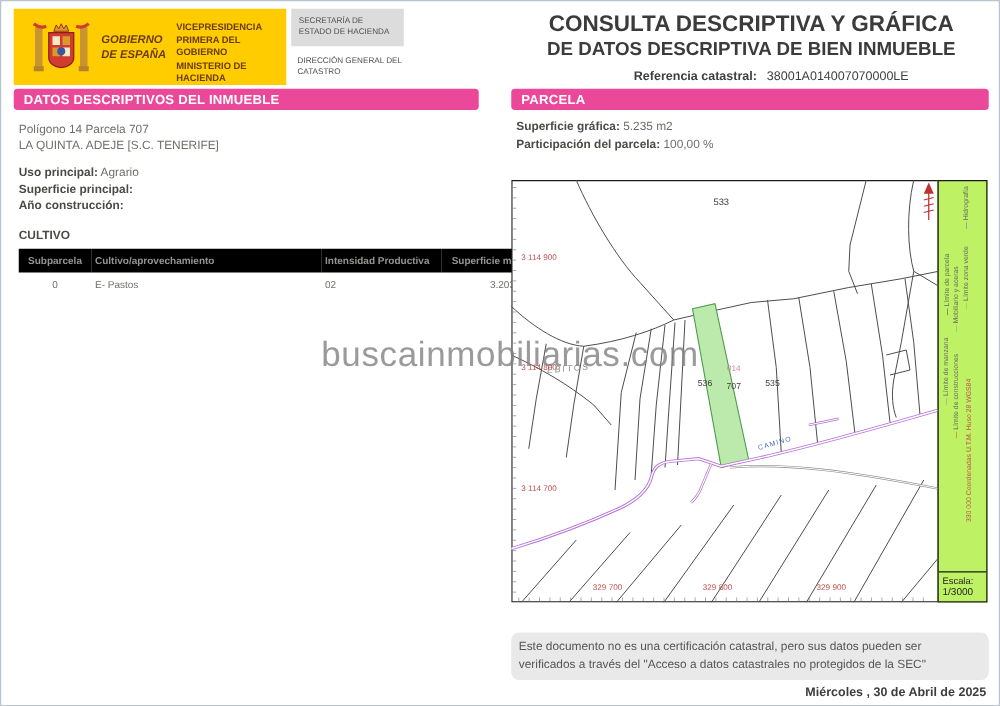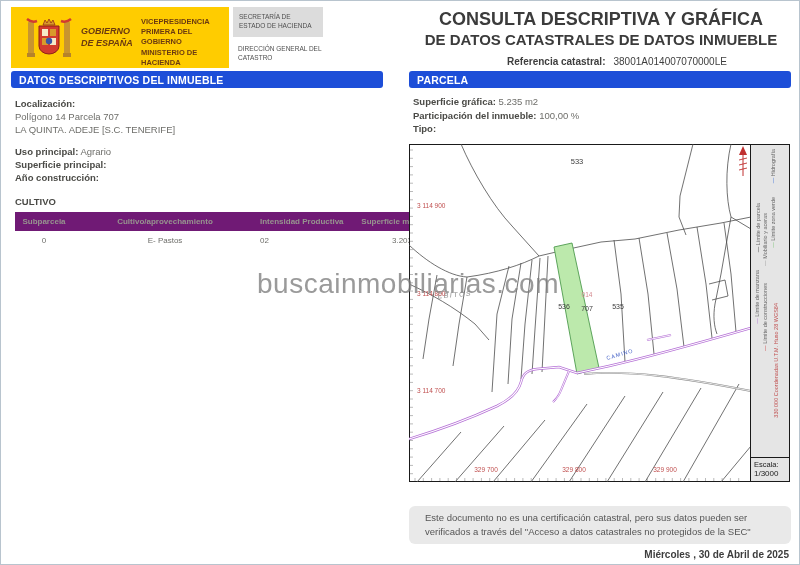--- a/index.html
+++ b/index.html
@@ -14,56 +14,56 @@
   .mini-txt{left:130px;top:41px;width:92px;font-size:7.5px;font-weight:bold;color:#6b3a10;line-height:1.35;}
   .secretaria{left:232px;top:6px;width:90px;height:30px;background:#dcdcdc;box-sizing:border-box;
               padding:5px 6px;font-size:6.5px;color:#4f4f4f;line-height:1.4;}
   .direccion{left:237px;top:43px;width:90px;font-size:6.5px;color:#4f4f4f;line-height:1.4;}
 
   .title1{left:408px;top:8px;width:384px;text-align:center;font-size:18px;font-weight:bold;color:#3b3b3b;}
   .title2{left:408px;top:30px;width:384px;text-align:center;font-size:15px;font-weight:bold;color:#3b3b3b;}
   .refline{left:424px;top:55px;width:384px;text-align:center;font-size:10px;color:#3e3e3e;}
   .refline .rl{font-weight:bold;margin-right:8px;}
 
-  .bar{height:17px;background:#1d4ed8;border-radius:3px;color:#fff;font-weight:bold;font-size:10.5px;
+  .bar{height:17px;background:#ec4899;border-radius:3px;color:#fff;font-weight:bold;font-size:10.5px;
        box-sizing:border-box;padding:2.5px 0 0 8px;letter-spacing:0.2px;}
   .bar-left{left:10px;top:70px;width:372px;}
   .bar-right{left:408px;top:70px;width:382px;}
 
   
   .fields{left:14px;top:96px;width:374px;font-size:9.5px;color:#6e6e6a;line-height:13px;}
   .lbl{font-weight:bold;color:#4a4a46;}
   .gap{height:9px;}
   .cultivo-title{font-weight:bold;color:#4a4a46;margin-top:11px;margin-bottom:4px;font-size:9.5px;}
   table.cultivo{border-collapse:collapse;width:376px;font-size:8px;table-layout:fixed;}
-  table.cultivo th{background:#701a75;color:#97948f;font-weight:bold;padding:3px 3px;}
+  table.cultivo th{background:#000000;color:#97948f;font-weight:bold;padding:3px 3px;}
   table.cultivo td{color:#6e6e6a;padding:3px 3px;}
-  .c1{width:52px;text-align:center;} .c2{width:178px;text-align:center;}
+  .c1{width:52px;text-align:center;} .c2{width:178px;text-align:left;}
   .c3{width:90px;text-align:left;} .c4{width:56px;text-align:right;}
 
   
   .pfields{left:412px;top:94px;width:378px;font-size:9.5px;color:#6e6e6a;line-height:13.5px;}
 
   
   .mapwrap{left:408px;top:143px;width:382px;height:338px;display:flex;}
   .map-side{position:relative;width:40px;height:338px;border:1px solid #1a1a1a;box-sizing:border-box;
-            margin-left:-1px;background:#e5e5e5;}
+            margin-left:-1px;background:#bef264;}
   .lg{position:absolute;writing-mode:vertical-rl;transform:rotate(180deg);font-size:5.5px;
       color:#666;white-space:nowrap;line-height:1;}
   .lg::before{content:"— ";color:var(--c,#333);}
   .utm{position:absolute;writing-mode:vertical-rl;transform:rotate(180deg);font-size:5.5px;
        color:#c05050;white-space:nowrap;left:23px;top:158px;line-height:1;}
   .escala{position:absolute;left:0;bottom:0;width:100%;border-top:1px solid #1a1a1a;box-sizing:border-box;
           padding:2px 3px;font-size:7.5px;color:#222;line-height:1.2;}
   .escala .ev{font-size:8px;}
   svg text{font-family:"Liberation Sans",sans-serif;}
 
   
   .notebox{left:408px;top:505px;width:382px;box-sizing:border-box;background:#e9e9e9;border-radius:6px;
-           padding:5px 16px;font-size:9.5px;color:#555;line-height:1.45;}
+           padding:5px 6px;font-size:9.5px;color:#555;line-height:1.45;}
   .dateline{right:10px;top:548px;font-size:10px;font-weight:bold;color:#3d3d3d;}
 
   .watermark{left:256px;top:267px;font-size:28px;color:#818181;opacity:0.8;z-index:50;letter-spacing:0.5px;}
 </style>
 </head>
 <body>
 
 <div class="page">
 
   <div class="abs logo-yellow">
@@ -82,30 +82,29 @@
       <path d="M2 6 q5 4 10 2 M46 6 q-5 4 -10 2" stroke="#d23b2f" stroke-width="2.5" fill="none"></path>
     </svg>
     <div class="abs gob-txt">GOBIERNO DE ESPAÑA</div>
     <div class="abs vice-txt">VICEPRESIDENCIA PRIMERA DEL GOBIERNO</div>
     <div class="abs mini-txt">MINISTERIO DE HACIENDA</div>
   </div>
   <div class="abs secretaria">SECRETARÍA DE ESTADO DE HACIENDA</div>
   <div class="abs direccion">DIRECCIÓN GENERAL DEL CATASTRO</div>
 
   <div class="abs title1">CONSULTA DESCRIPTIVA Y GRÁFICA</div>
-  <div class="abs title2">DE DATOS CATASTRALES DE DATOS INMUEBLE</div>
+  <div class="abs title2">DE DATOS DESCRIPTIVA DE BIEN INMUEBLE</div>
   <div class="abs refline">
     <span class="rl">Referencia catastral:</span><span>38001A014007070000LE</span>
   </div>
 
   <div class="abs bar bar-left">DATOS DESCRIPTIVOS DEL INMUEBLE</div>
   <div class="abs bar bar-right">PARCELA</div>
 
   <div class="abs fields">
-    <div class="lbl">Localización:</div>
     <div>Polígono 14 Parcela 707</div>
     <div>LA QUINTA. ADEJE [S.C. TENERIFE]</div>
     <div class="gap"></div>
     <div><span class="lbl">Uso principal:</span> <span>Agrario</span></div>
     <div><span class="lbl">Superficie principal:</span></div>
     <div><span class="lbl">Año construcción:</span></div>
     <div class="cultivo-title">CULTIVO</div>
     <table class="cultivo">
       <thead>
         <tr>
@@ -121,22 +120,21 @@
           <td class="c2">E- Pastos</td>
           <td class="c3">02</td>
           <td class="c4">3.203</td>
         </tr>
       </tbody>
     </table>
   </div>
 
   <div class="abs pfields">
     <div><span class="lbl">Superficie gráfica:</span> <span>5.235 m2</span></div>
-    <div><span class="lbl">Participación del inmueble:</span> <span>100,00 %</span></div>
-    <div><span class="lbl">Tipo:</span></div>
+    <div><span class="lbl">Participación del parcela:</span> <span>100,00 %</span></div>
   </div>
 
   <div class="abs mapwrap">
     <svg id="map-svg" width="342" height="338" viewBox="0 0 342 338">
       <rect x="0.5" y="0.5" width="341" height="337" fill="#fff" stroke="#1a1a1a" stroke-width="1"></rect>
 
       <g stroke="#4d4d4d" stroke-width="0.8" fill="none" stroke-linejoin="round">
         <path d="M 0,101 C 18,118 40,132 58,133 C 88,129 112,121 130,112 L 160,105 L 192,98 L 226,95 L 270,86 L 312,79 L 342,73"></path>
         <path d="M 52,0 C 64,28 84,62 103,82 L 130,112"></path>
         <path d="M 284,0 L 271,52 L 270,73 L 277,91"></path>

